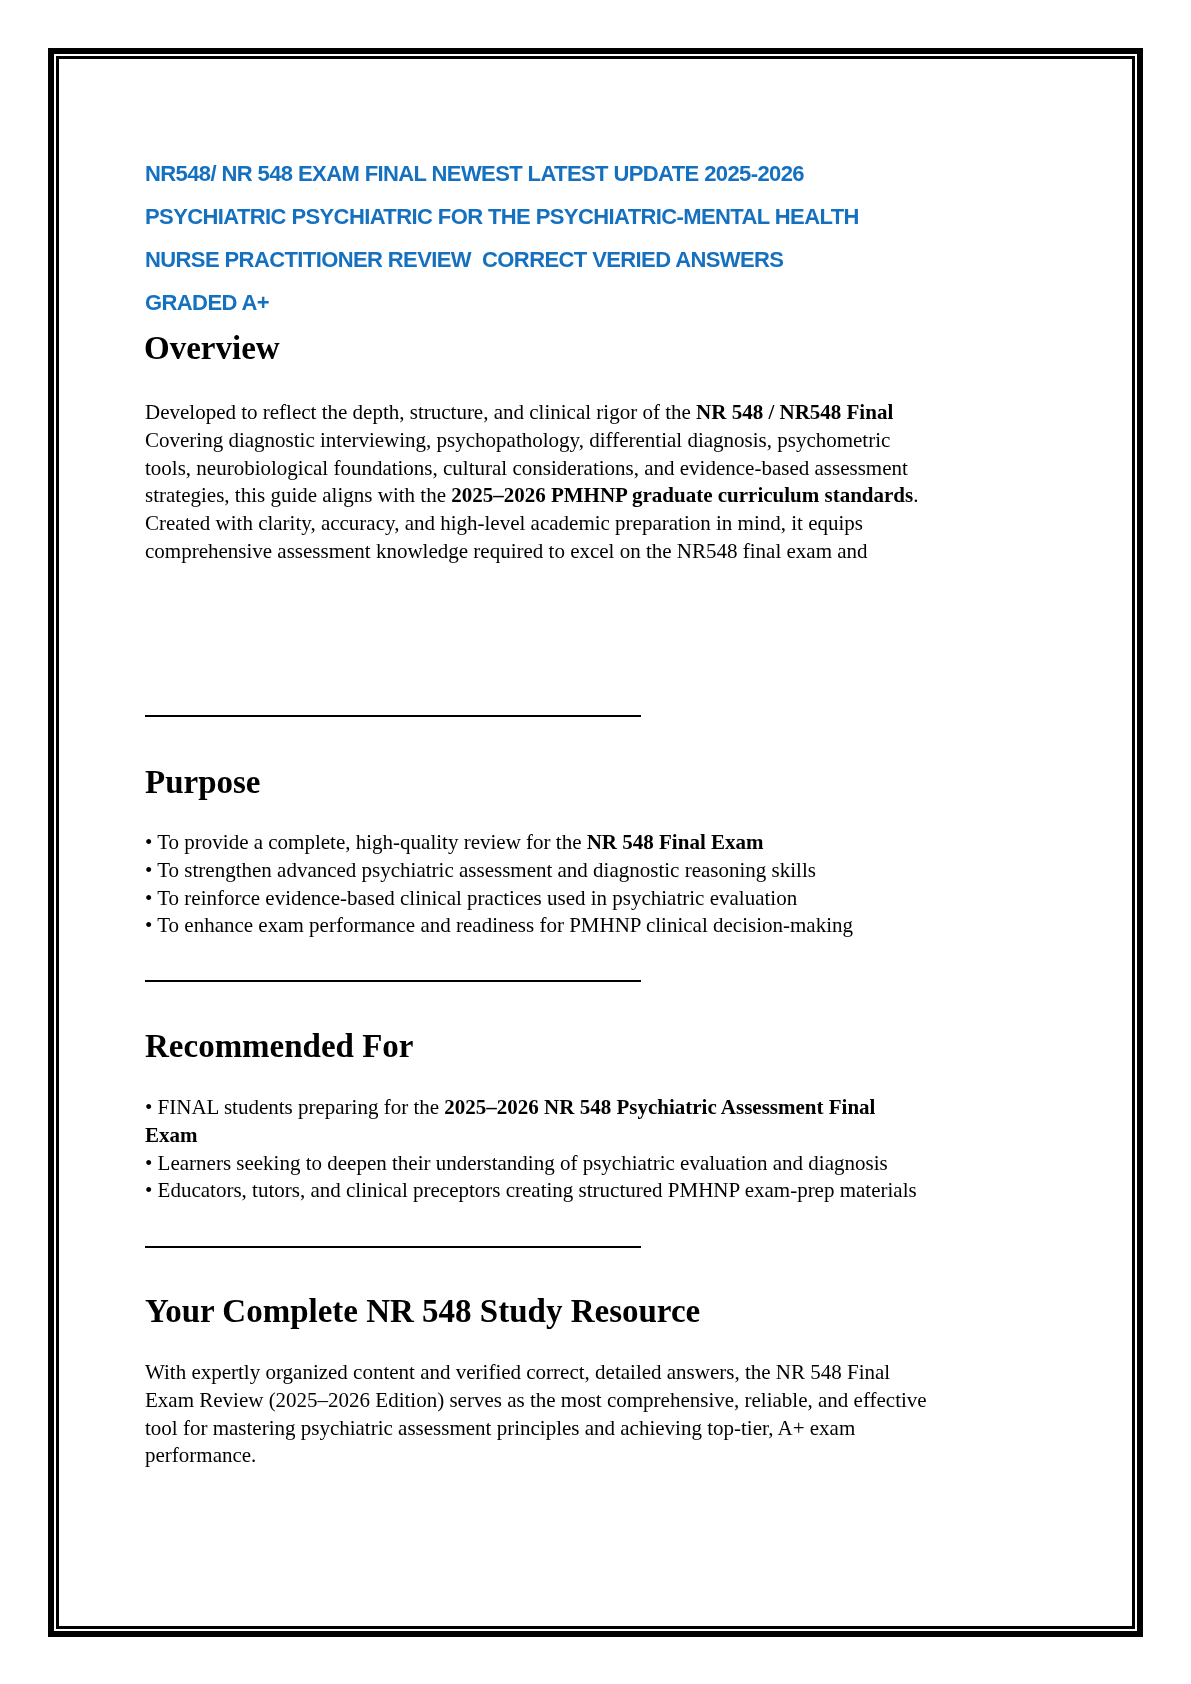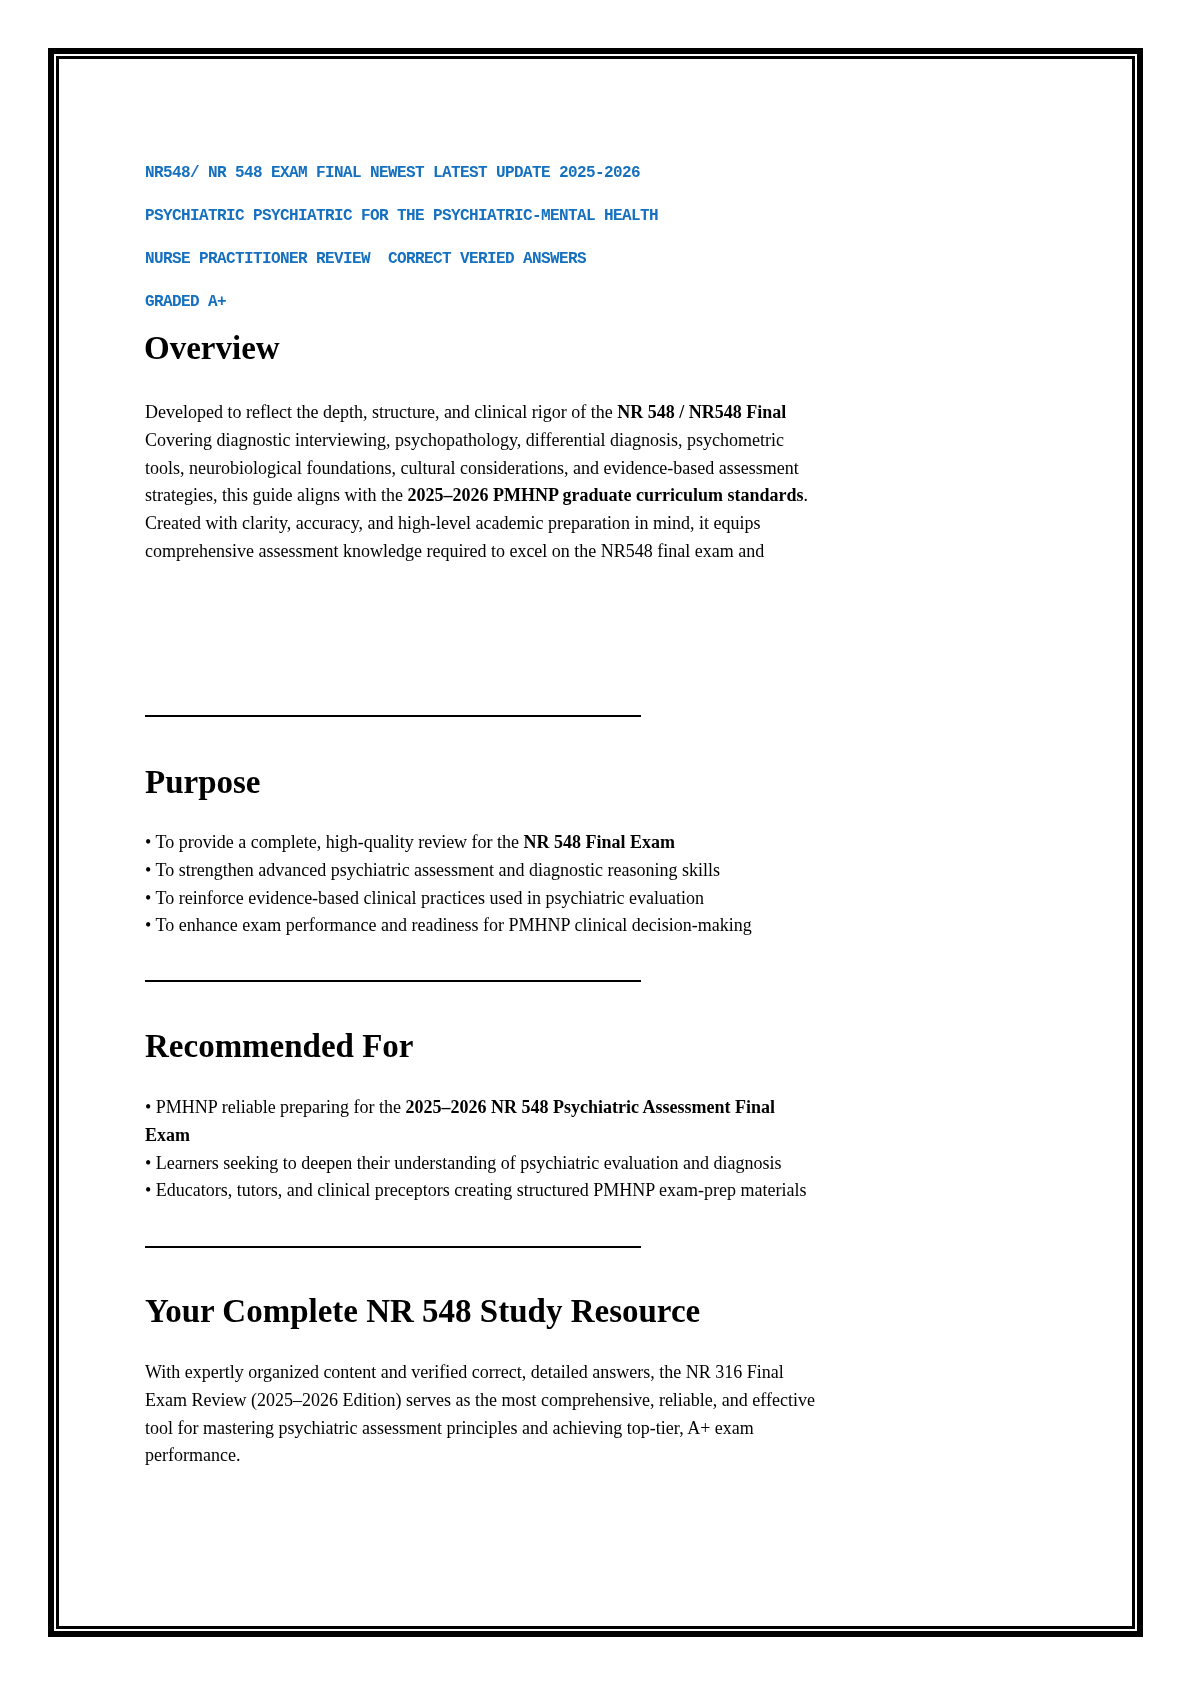--- a/index.html
+++ b/index.html
@@ -2,27 +2,27 @@
 <html><head>
 <meta charset="utf-8">
 <style>
   html, body { margin:0; padding:0; background:#ffffff; }
   body { width:1191px; height:1684px; position:relative; overflow:hidden; }
   .outer-border { position:absolute; left:48px; top:48px; width:1095px; height:1589px;
     box-sizing:border-box; border:6px solid #000; }
   .inner-border { position:absolute; left:56px; top:56px; width:1079px; height:1573px;
     box-sizing:border-box; border:3px solid #000; }
   .title { position:absolute; left:145px; top:152px; width:930px;
-    font-family:Liberation Mono, monospace; font-weight:bold; color:#1570c0;
-    font-size:16px; line-height:43px; letter-spacing:-0.6px; }
+    font-family:Liberation Sans, sans-serif; font-weight:bold; color:#1570c0;
+    font-size:22px; line-height:43px; letter-spacing:-0.6px; }
   .title div { white-space:nowrap; }
   .h { position:absolute; left:145px; font-family:"Liberation Serif", serif; font-weight:bold;
     color:#000; font-size:33px; line-height:40px; white-space:nowrap; }
   .body { position:absolute; left:145px; width:920px; font-family:"Liberation Serif", serif;
-    color:#000; font-size:18px; line-height:27.8px; }
+    color:#000; font-size:21px; line-height:27.8px; }
   .body div { white-space:nowrap; }
   .rule { position:absolute; left:145px; width:496px; height:2px; background:#000; }
   b { font-weight:bold; }
 </style>
 </head>
 <body>
 
 <div class="outer-border"></div>
 <div class="inner-border"></div>
 
@@ -50,27 +50,27 @@
     <div><span>• To provide a complete, high-quality review for the </span><b>NR 548 Final Exam</b></div>
     <div><span>• To strengthen advanced psychiatric assessment and diagnostic reasoning skills</span></div>
     <div><span>• To reinforce evidence-based clinical practices used in psychiatric evaluation</span></div>
     <div><span>• To enhance exam performance and readiness for PMHNP clinical decision-making</span></div>
   </div>
 
 <div class="rule" style="top:980px;"></div>
 
 <div class="h" style="top:1026px;">Recommended For</div>
 <div class="body" style="top:1094px;">
-    <div><span>• PMHNP reliable preparing for the </span><b>2025–2026 NR 548 Psychiatric Assessment Final</b></div>
+    <div><span>• FINAL students preparing for the </span><b>2025–2026 NR 548 Psychiatric Assessment Final</b></div>
     <div><b>Exam</b></div>
     <div><span>• Learners seeking to deepen their understanding of psychiatric evaluation and diagnosis</span></div>
     <div><span>• Educators, tutors, and clinical preceptors creating structured PMHNP exam-prep materials</span></div>
   </div>
 
 <div class="rule" style="top:1246px;"></div>
 
 <div class="h" style="top:1291px;">Your Complete NR 548 Study Resource</div>
 <div class="body" style="top:1359px;">
-    <div><span>With expertly organized content and verified correct, detailed answers, the NR 316 Final</span></div>
+    <div><span>With expertly organized content and verified correct, detailed answers, the NR 548 Final</span></div>
     <div><span>Exam Review (2025–2026 Edition) serves as the most comprehensive, reliable, and effective</span></div>
     <div><span>tool for mastering psychiatric assessment principles and achieving top-tier, A+ exam</span></div>
     <div><span>performance.</span></div>
   </div>
 
 </body></html>

